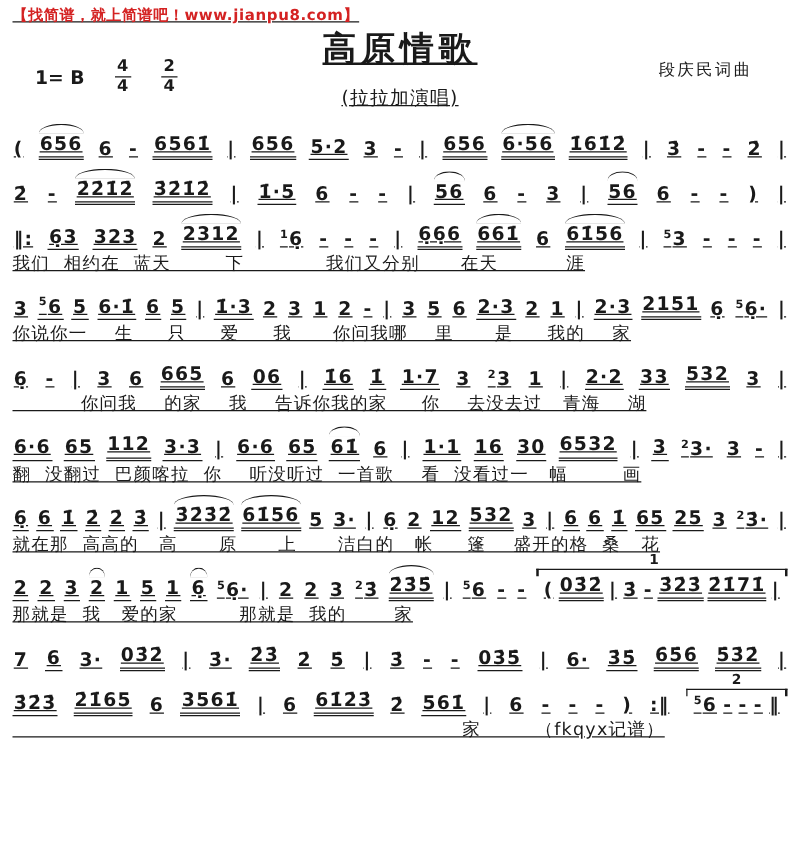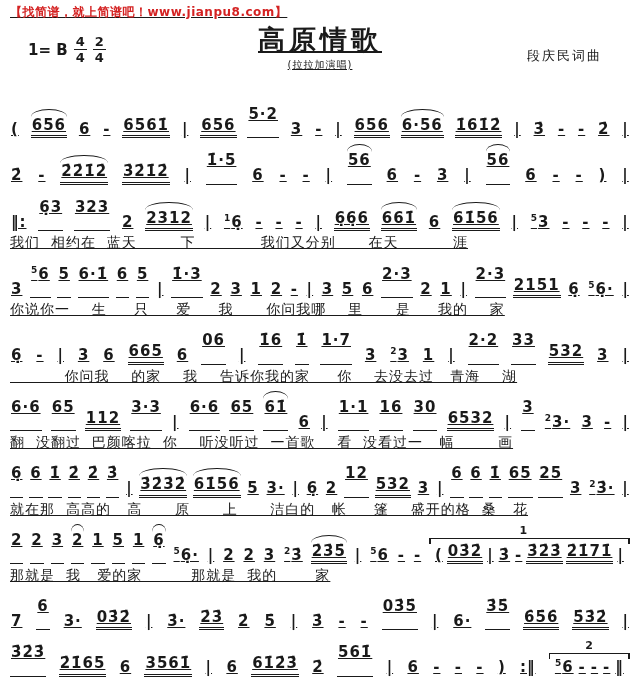--- a/index.html
+++ b/index.html
@@ -10,40 +10,40 @@
   }
   .page{padding:2px 10px 0 10px;text-decoration:underline;}
   
   .watermark{
     font-size:12px;font-weight:bold;letter-spacing:0.5px;
     white-space:nowrap;margin:2px 0 4px 0;
   }
   
   .header{position:relative;height:64px;margin-bottom:2px;}
   .keysig{
-    position:absolute;left:18px;top:10px;font-weight:bold;font-size:15px;
-    display:flex;align-items:center;gap:6px;text-align:center;
+    position:absolute;left:18px;top:22px;font-weight:bold;font-size:15px;
+    display:flex;align-items:center;gap:24px;text-align:center;
   }
   .frac{display:inline-flex;flex-direction:column;align-items:center;line-height:1;font-size:13px;font-weight:bold;}
   .frac .num{border-bottom:1px solid #1a1a1a;padding:0 2px 1px;}
   .frac .den{padding-top:1px;}
   .title-wrap{text-align:center;}
   .title{font-size:27px;font-weight:bold;letter-spacing:4px;line-height:1.1;}
-  .subtitle{font-size:10px;margin-top:3px;letter-spacing:1px;}
+  .subtitle{font-size:15px;margin-top:14px;letter-spacing:1px;}
   .composer{position:absolute;right:28px;top:22px;font-size:13px;letter-spacing:2px;text-align:center;}
   
   .score{margin-top:6px;}
   .system{margin-bottom:3px;}
   .music-row{
     display:flex;align-items:flex-end;justify-content:space-between;
     gap:3px;padding-top:11px;min-height:22px;
     font-weight:bold;font-size:15px;letter-spacing:1px;white-space:nowrap;
   }
   .tok{display:inline-block;position:relative;line-height:1.15;padding:0 1px;}
-  .tok.u1{border-bottom:1.5px solid #1a1a1a;padding-bottom:14px;}
+  .tok.u1{border-bottom:1.5px solid #1a1a1a;padding-bottom:1px;}
   .tok.u2{border-bottom:3px double #1a1a1a;padding-bottom:1px;}
   .tok.tie::before{
     content:"";position:absolute;left:0;right:0;top:-8px;height:7px;
     border-top:1.4px solid #1a1a1a;border-radius:50% 50% 0 0 / 100% 100% 0 0;
   }
   sup.grace{font-size:9px;font-weight:bold;margin-right:1px;vertical-align:6px;letter-spacing:0;}
   .volta{
     display:inline-flex;align-items:flex-end;gap:3px;position:relative;
     border-top:1.5px solid #1a1a1a;padding:4px 5px 0 5px;margin-top:-6px;
   }

